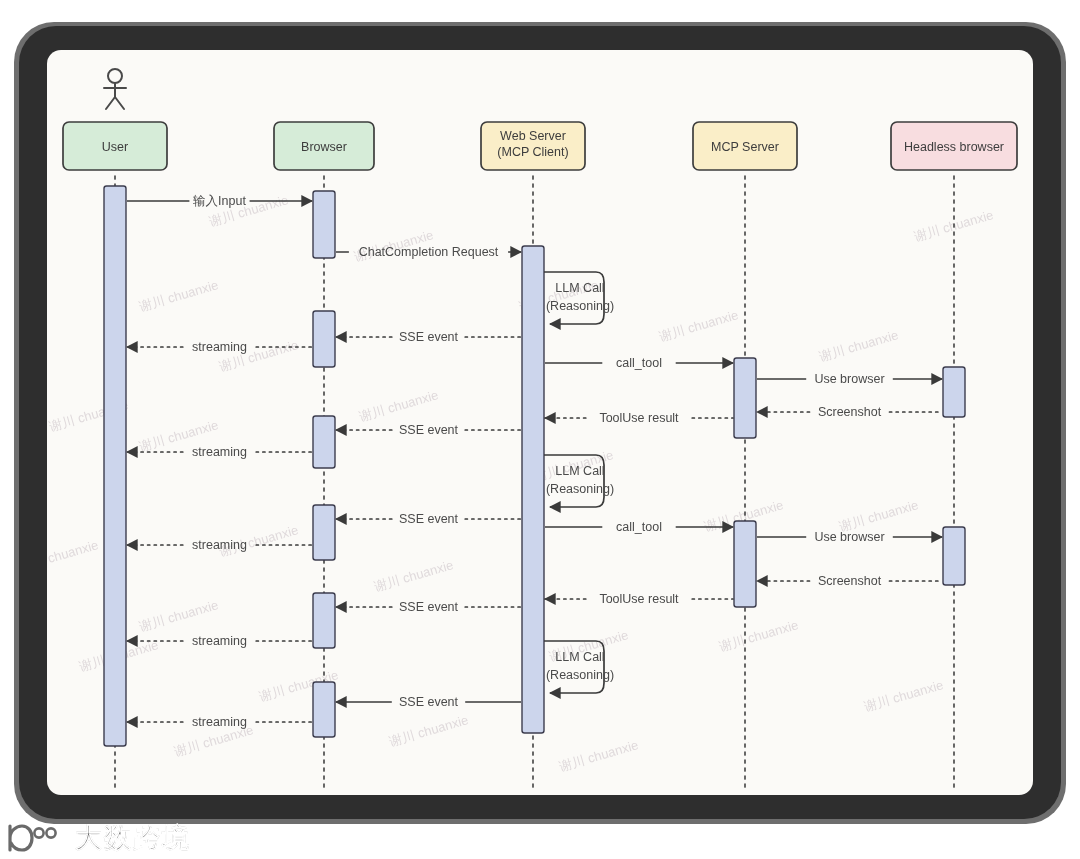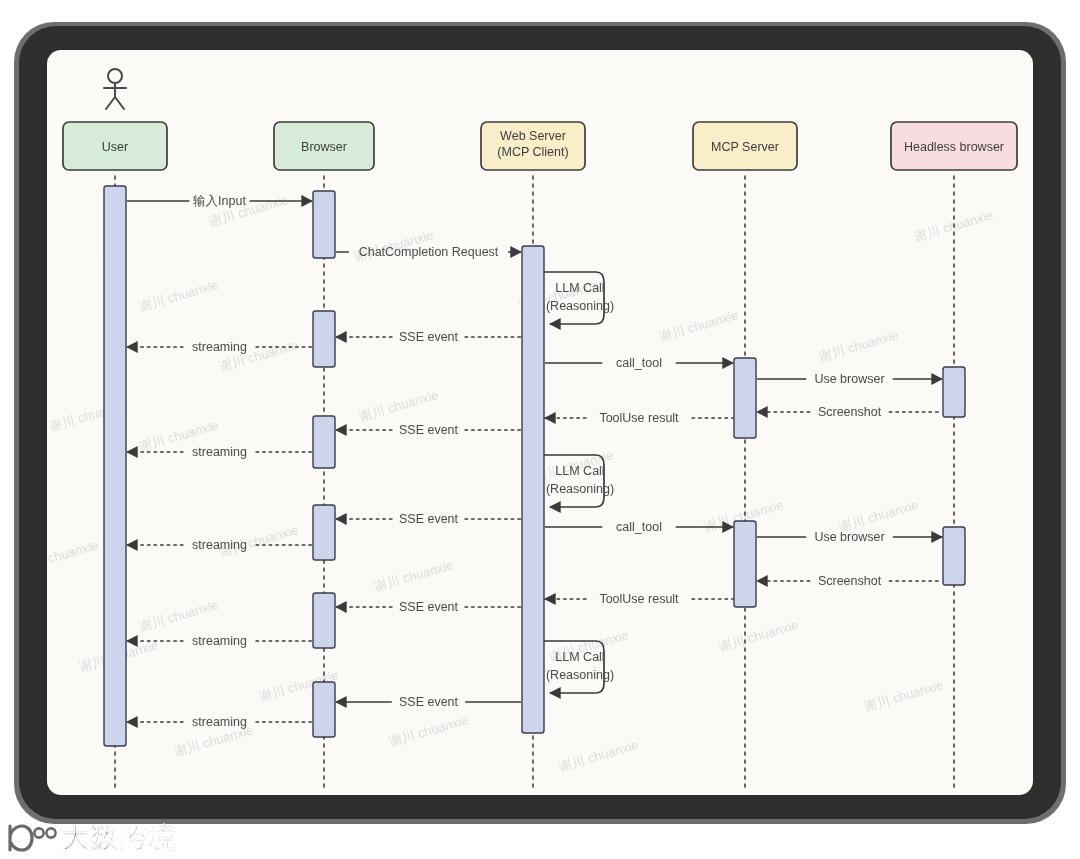--- a/index.html
+++ b/index.html
@@ -33,21 +33,21 @@
     background: #fbfaf7;
     border-radius: 14px;
     overflow: hidden;
   }
 
   
   .logo {
     position: absolute;
     left: 6px; top: 818px;
     width: 240px; height: 40px;
-    display: flex; align-items: center; gap: 2px;
+    display: flex; align-items: center; gap: 15px;
   }
   .logo-mark { width: 54px; height: 30px; }
   .logo-text {
     font-size: 27px; font-weight: bold; letter-spacing: 2px;
     color: #5e5e5e;
     -webkit-text-stroke: 0.6px #ffffff;
     font-family: "DejaVu Sans", sans-serif;
     line-height: 30px;
   }
 

